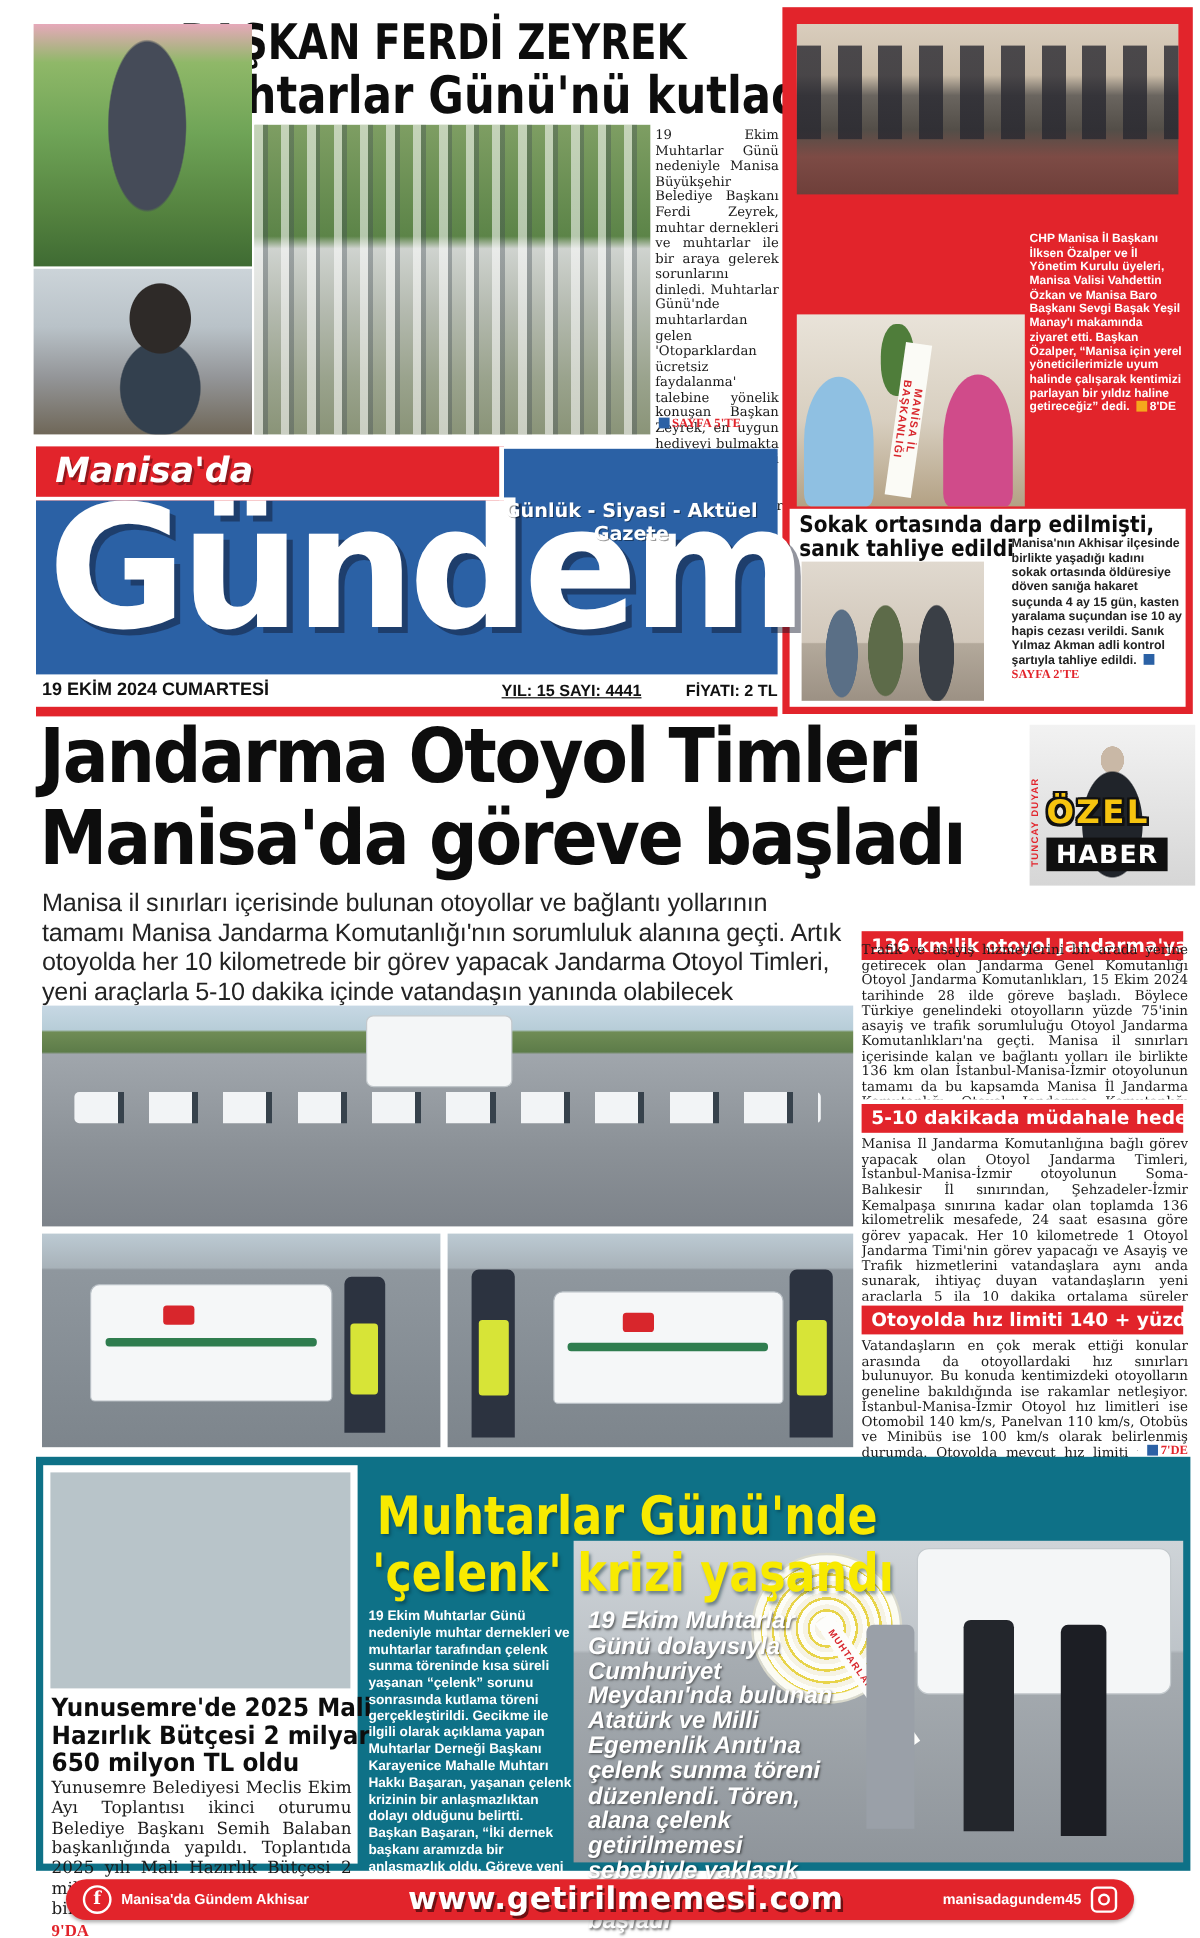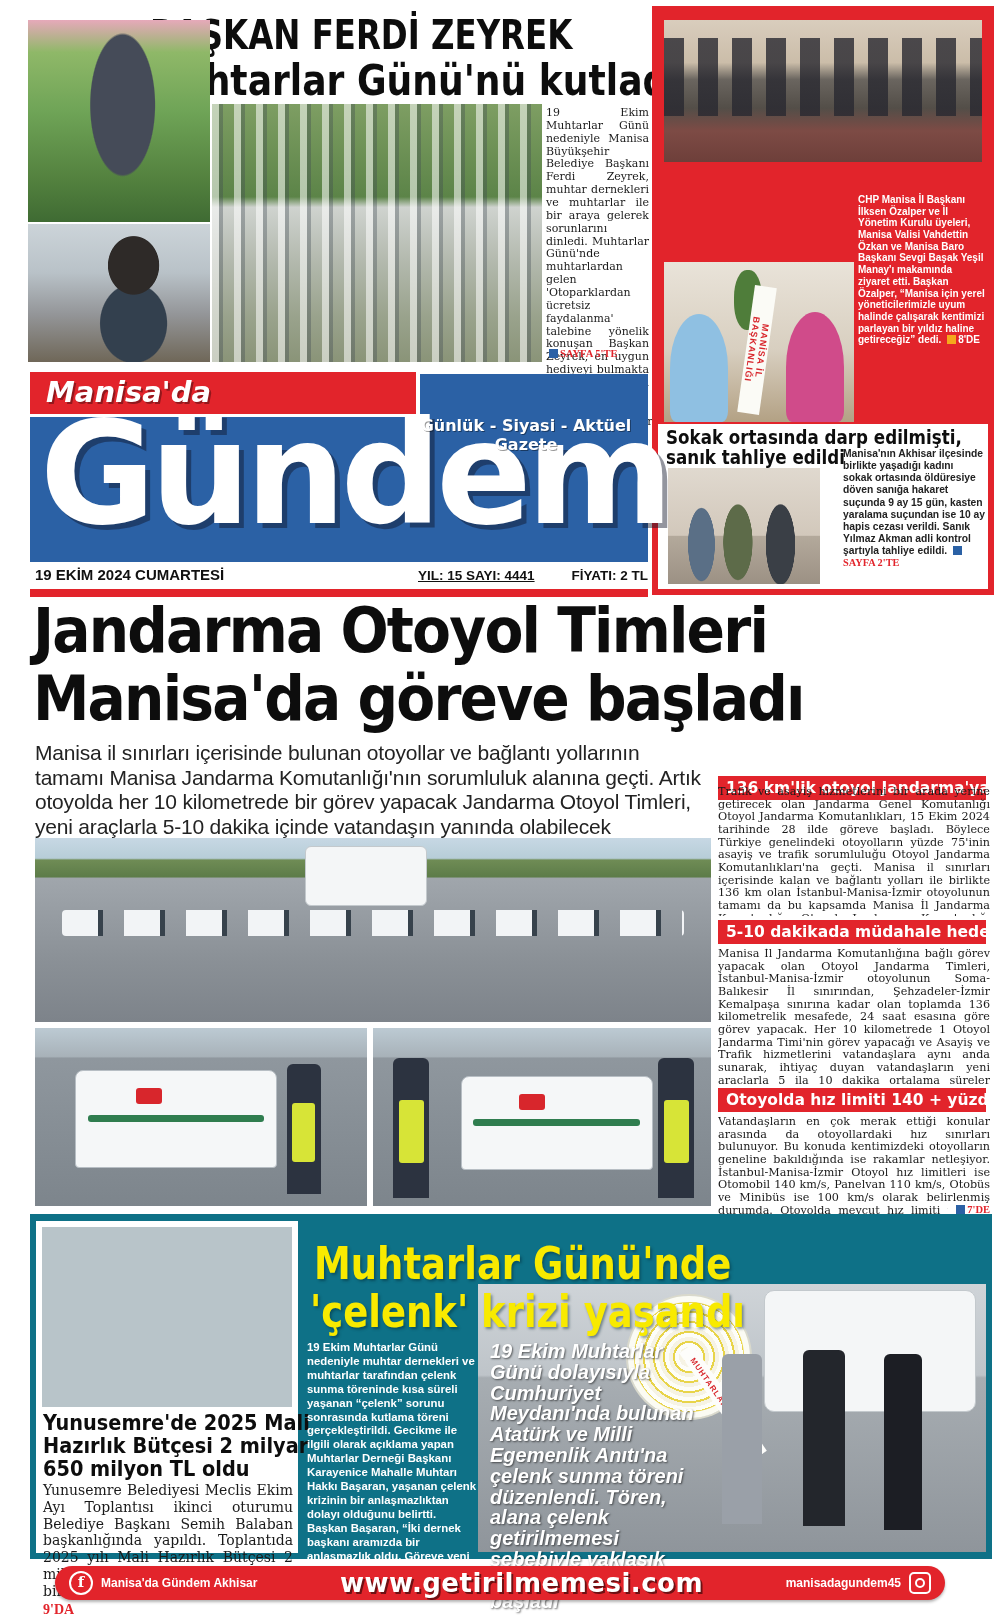--- a/index.html
+++ b/index.html
@@ -193,39 +193,45 @@
     <span class="sq sq-orange"></span><span>8'DE</span>
   </div>
 
   <div class="abs sokakbox"></div>
   <div class="abs sokak-h">
     <div>Sokak ortasında darp edilmişti,</div>
     <div>sanık tahliye edildi</div>
   </div>
   <div class="photo ph-court" style="left:668px;top:468px;width:152px;height:116px;"></div>
   <div class="abs sokak-body">
-    <span>Manisa'nın Akhisar ilçesinde birlikte yaşadığı kadını sokak ortasında öldüresiye döven sanığa hakaret suçunda 9 ay 15 gün, kasten yaralama suçundan ise 10 ay hapis cezası verildi. Sanık Yılmaz Akman adli kontrol şartıyla tahliye edildi.</span>
+    <span>Manisa'nın Akhisar ilçesinde birlikte yaşadığı kadını sokak ortasında öldüresiye döven sanığa hakaret suçunda 4 ay 15 gün, kasten yaralama suçundan ise 10 ay hapis cezası verildi. Sanık Yılmaz Akman adli kontrol şartıyla tahliye edildi.</span>
     <span class="sq sq-blue"></span><span class="refred">SAYFA 2'TE</span>
   </div>
 
   <div class="abs mast-blue"></div>
   <div class="abs gundem">Gündem</div>
   <div class="abs tagline">Günlük - Siyasi - Aktüel Gazete</div>
   <div class="abs kicker">
     <span>Manisa'da</span>
   </div>
 
   <div class="abs dl-date">19 EKİM 2024 CUMARTESİ</div>
   <div class="abs dl-issue">YIL: 15  SAYI: 4441</div>
   <div class="abs dl-price">FİYATI: 2 TL</div>
   <div class="abs redrule"></div>
 
   <div class="abs hl nowrap main-h1">Jandarma Otoyol Timleri</div>
   <div class="abs hl nowrap main-h2">Manisa'da göreve başladı</div>
 
+  <div class="abs badge">
+    <div class="ph photo ph-journalist"></div>
+    <div class="byline-v">TUNCAY DUYAR</div>
+    <div class="ozel">ÖZEL</div>
+    <div class="haber">HABER</div>
+  </div>
 
   <div class="abs lead">Manisa il sınırları içerisinde bulunan otoyollar ve bağlantı yollarının tamamı Manisa Jandarma Komutanlığı'nın sorumluluk alanına geçti. Artık otoyolda her 10 kilometrede bir görev yapacak Jandarma Otoyol Timleri, yeni araçlarla 5-10 dakika içinde vatandaşın yanında olabilecek</div>
 
   <div class="photo ph-lineup" style="left:35px;top:838px;width:676px;height:184px;">
     <div class="shape van" style="left:40%;top:8px;width:120px;height:58px;"></div>
     <div class="shape car-row" style="left:4%;right:4%;top:72px;"></div>
   </div>
 
   <div class="photo ph-patrol" style="left:35px;top:1028px;width:332px;height:178px;">
     <div class="shape patrol-car" style="left:12%;top:42px;width:200px;height:96px;">

